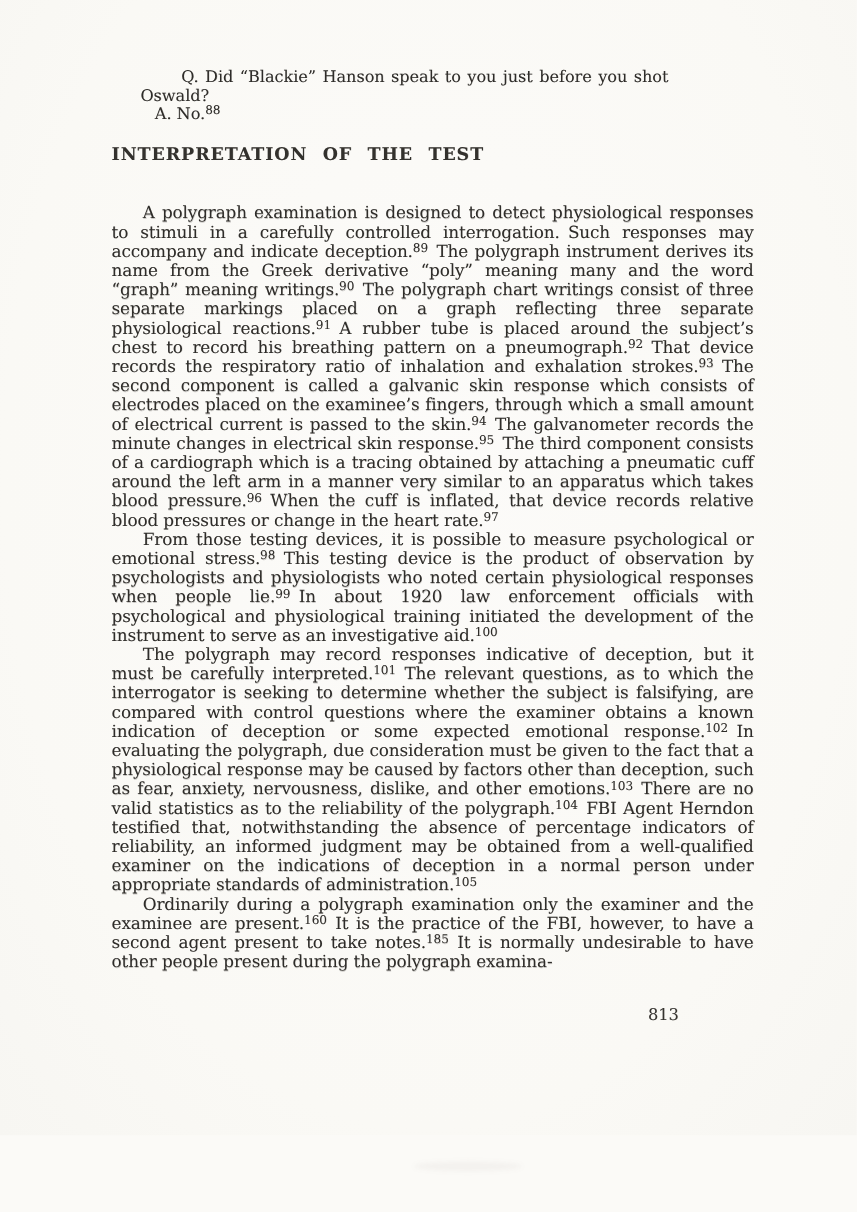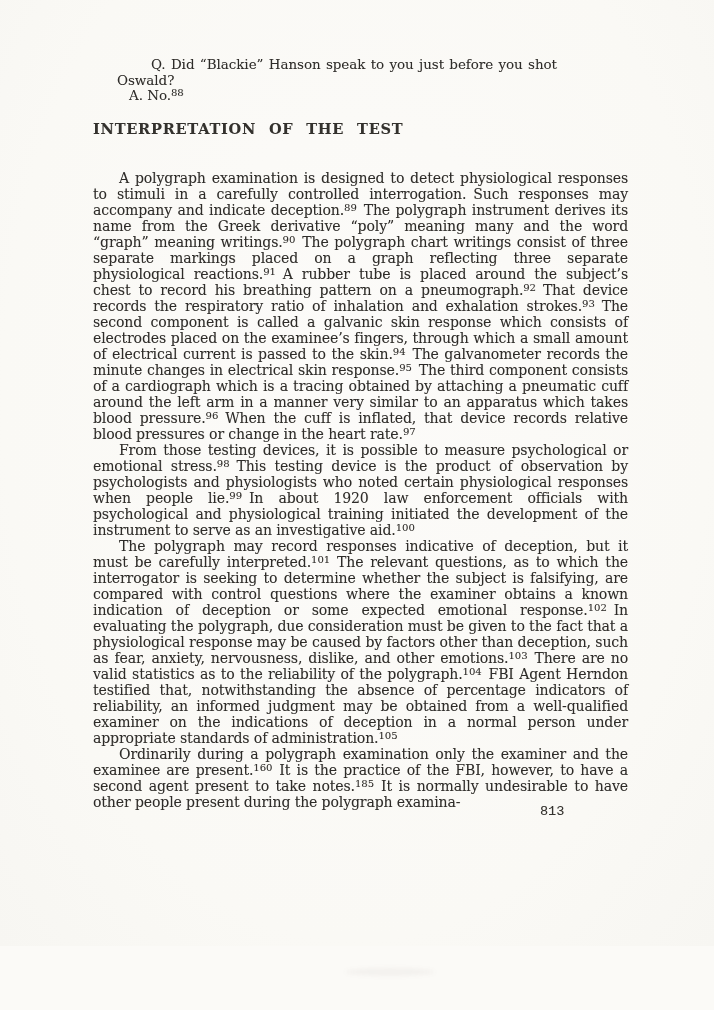--- a/index.html
+++ b/index.html
@@ -75,24 +75,23 @@
     line-height: 0;
     vertical-align: baseline;
     position: relative;
     top: -4.5px;
     letter-spacing: 0;
   }
   
   .page-number {
     position: absolute;
     left: 540px;
-    top: 804px;
+    top: 838px;
     font-size: 13.5px;
     color: #35332f;
-    font-family: Liberation Mono, monospace;
   }
   
   .smudge {
     position: absolute;
     left: 345px;
     top: 968px;
     width: 90px;
     height: 8px;
     background: rgba(90, 88, 82, 0.05);
     border-radius: 50%;

